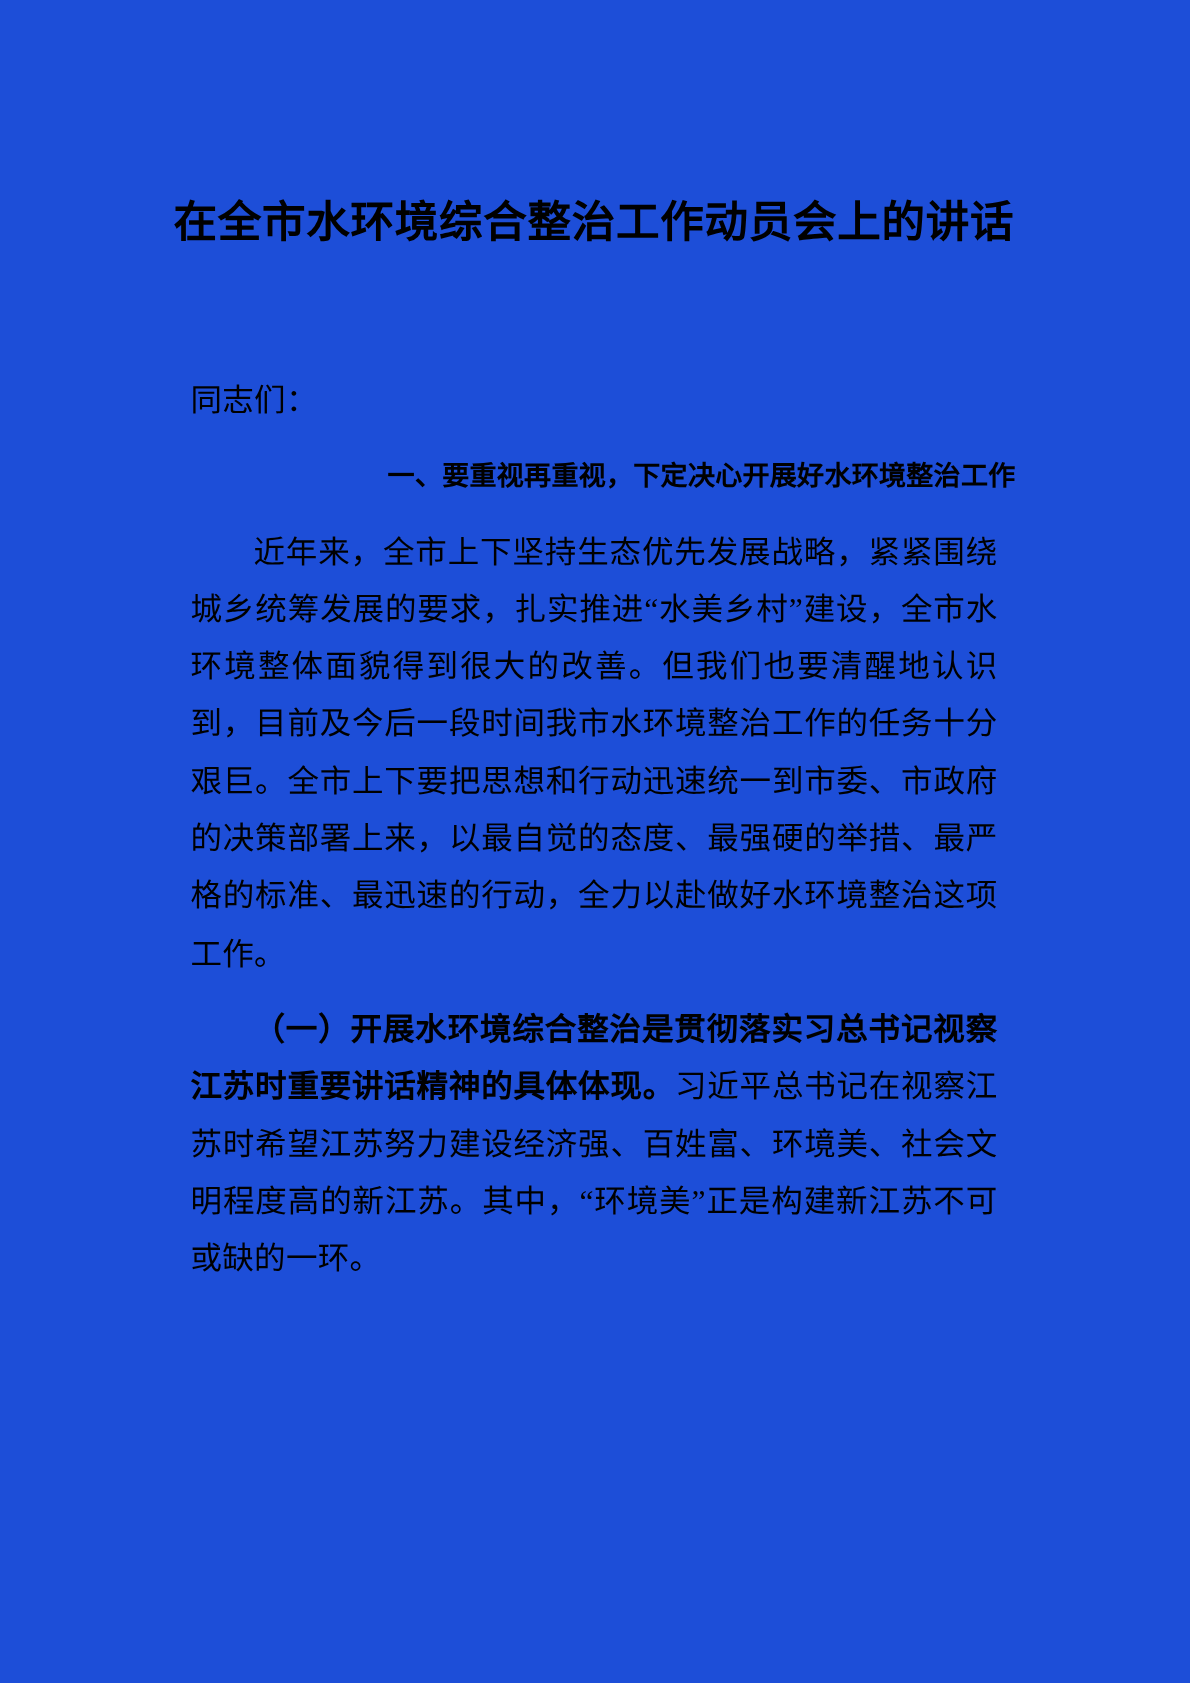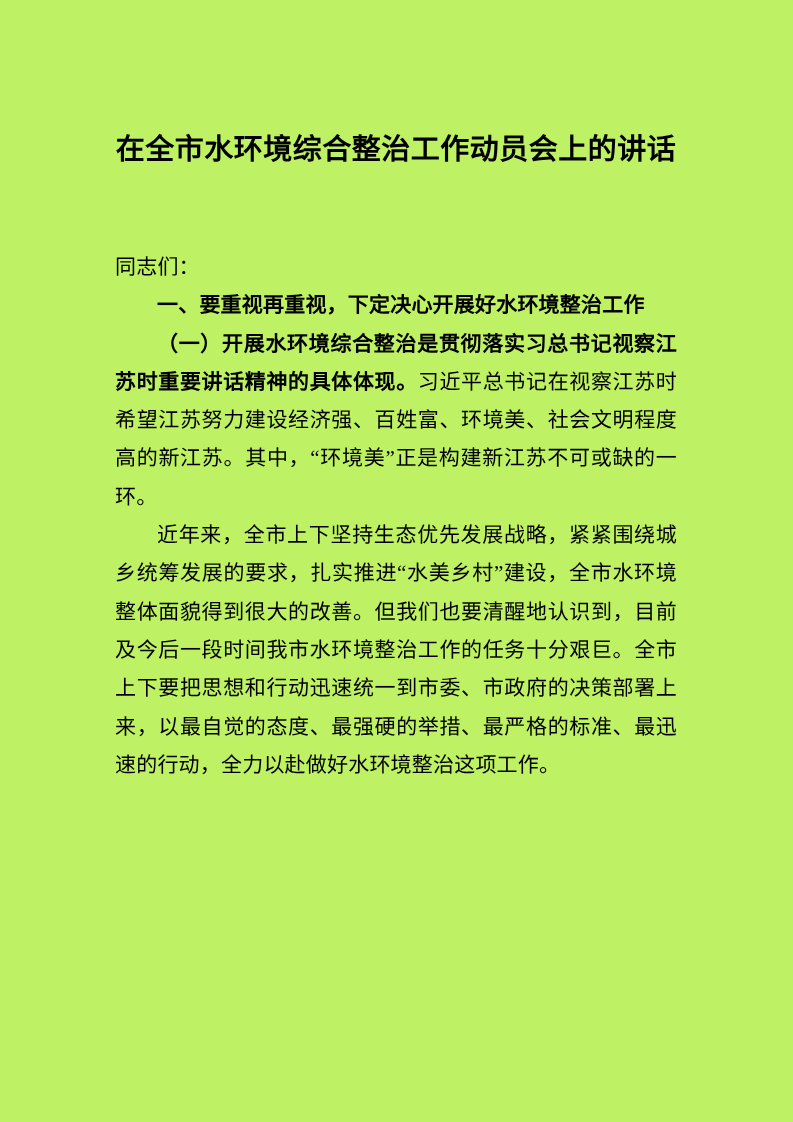--- a/index.html
+++ b/index.html
@@ -5,21 +5,21 @@
 <style>
   html, body {
     margin: 0;
     padding: 0;
     background: #ffffff;
   }
   .page {
     position: relative;
     width: 793px;
     height: 1122px;
-    background: #bef264;
+    background: #1d4ed8;
     overflow: hidden;
     color: #000000;
   }
   .doc {
     position: absolute;
     left: 115px;
     top: 129px;
     width: 562px;
   }
   .title {
@@ -30,56 +30,57 @@
     text-align: center;
     margin: 0 0 79px 0;
     letter-spacing: 0.5px;
     white-space: nowrap;
   }
   .para {
     font-family: "Liberation Serif", "DejaVu Serif", serif;
     font-size: 21px;
     font-weight: 400;
     line-height: 38.3px;
-    margin: 0;
+    margin: 12px;
     text-align: justify;
     text-justify: inter-ideograph;
     text-align-last: left;
     letter-spacing: 0.2px;
   }
   .indent {
     text-indent: 2em;
   }
   .salutation {
     text-indent: 0;
   }
   .heading {
     font-family: "Liberation Sans", "DejaVu Sans", sans-serif;
-    font-size: 21px;
+    font-size: 18px;
     font-weight: 700;
     line-height: 38.3px;
     margin: 0;
     text-indent: 2em;
     letter-spacing: 0.2px;
+    text-align: right;
   }
   .lead {
     font-weight: 700;
   }
 </style>
 </head>
 <body>
 
 <div class="page">
   <div class="doc">
 
     <h1 class="title">在全市水环境综合整治工作动员会上的讲话</h1>
 
     <p class="para salutation">同志们：</p>
 
 
     <h2 class="heading">一、要重视再重视，下定决心开展好水环境整治工作</h2>
 
+    <p class="para indent">近年来，全市上下坚持生态优先发展战略，紧紧围绕城乡统筹发展的要求，扎实推进“水美乡村”建设，全市水环境整体面貌得到很大的改善。但我们也要清醒地认识到，目前及今后一段时间我市水环境整治工作的任务十分艰巨。全市上下要把思想和行动迅速统一到市委、市政府的决策部署上来，以最自觉的态度、最强硬的举措、最严格的标准、最迅速的行动，全力以赴做好水环境整治这项工作。</p>
+
     <p class="para indent"><span class="lead">（一）开展水环境综合整治是贯彻落实习总书记视察江苏时重要讲话精神的具体体现。</span><span>习近平总书记在视察江苏时希望江苏努力建设经济强、百姓富、环境美、社会文明程度高的新江苏。其中，“环境美”正是构建新江苏不可或缺的一环。</span></p>
-
-    <p class="para indent">近年来，全市上下坚持生态优先发展战略，紧紧围绕城乡统筹发展的要求，扎实推进“水美乡村”建设，全市水环境整体面貌得到很大的改善。但我们也要清醒地认识到，目前及今后一段时间我市水环境整治工作的任务十分艰巨。全市上下要把思想和行动迅速统一到市委、市政府的决策部署上来，以最自觉的态度、最强硬的举措、最严格的标准、最迅速的行动，全力以赴做好水环境整治这项工作。</p>
 
   </div>
 </div>
 
 </body></html>

